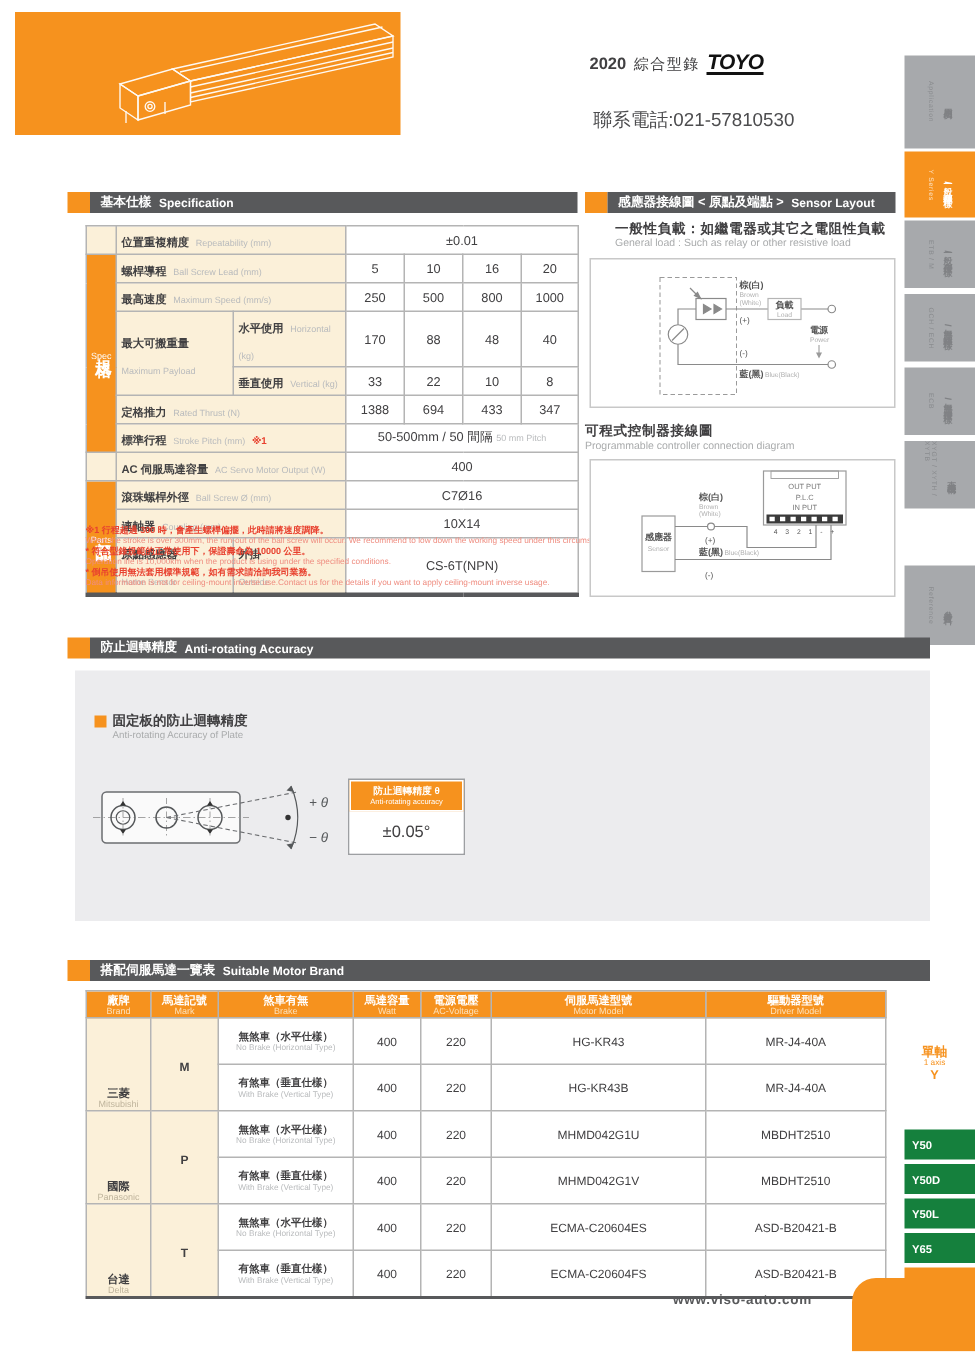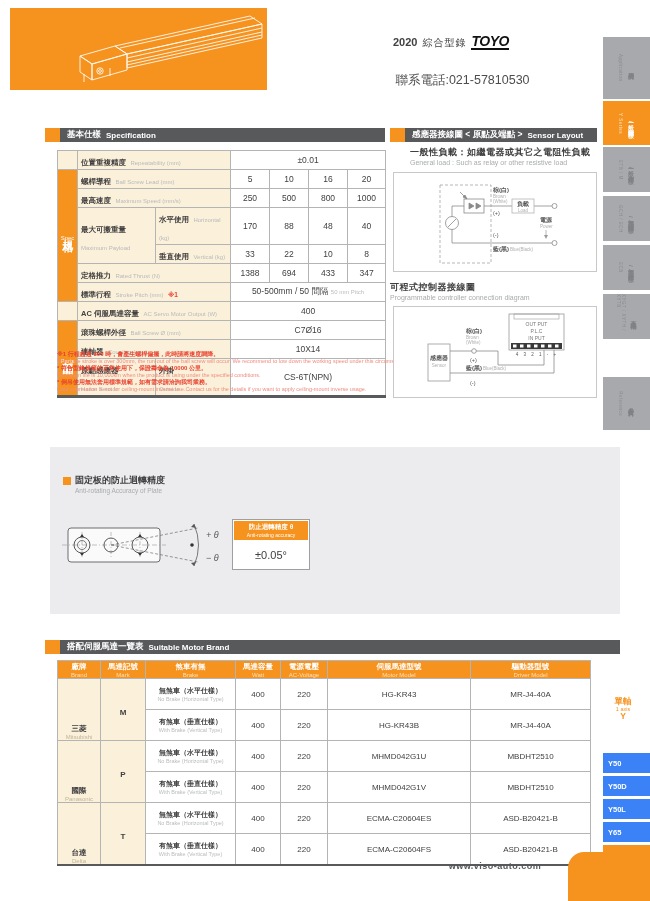--- a/index.html
+++ b/index.html
@@ -84,21 +84,21 @@
   .mark { font-size:8px; font-weight:bold; color:#414042; }
   .brake-zh { font-size:7px; font-weight:bold; color:#414042; display:block; }
   .brake-en { font-size:5.5px; color:#b9bbbd; display:block; }
   .mval { font-size:8px; color:#414042; }
 
   
   .mini-group { position:absolute; left:603px; top:697px; width:40px; text-align:center; color:#f6921e; line-height:1.1; }
   .mini-group .g1 { font-size:8.5px; font-weight:bold; }
   .mini-group .g2 { font-size:5.5px; }
   .mini-group .g3 { font-size:8.5px; font-weight:bold; }
-  .mini-tab { position:absolute; left:603px; width:47px; height:20px; background:#3b82f6; color:#fff; font-size:7.5px; font-weight:bold; display:flex; align-items:center; padding-left:5px; }
+  .mini-tab { position:absolute; left:603px; width:47px; height:20px; background:#15803d; color:#fff; font-size:7.5px; font-weight:bold; display:flex; align-items:center; padding-left:5px; }
   .mini-tab.active { background:#f6921e; }
 
   
   .site { position:absolute; left:430px; top:861px; width:130px; text-align:center; font-size:9px; font-weight:bold; color:#58595b; letter-spacing:0.5px; }
   .corner { position:absolute; left:568px; top:852px; width:82px; height:49px; background:#f6921e; border-top-left-radius:16px; }
 
   svg text { font-family:"Liberation Sans","DejaVu Sans",sans-serif; }
 </style>
 </head>
 <body>
@@ -346,20 +346,27 @@
       <text x="72" y="26" font-size="6" fill="#555" font-weight="bold">棕(白)</text>
       <text x="72" y="32" font-size="4.5" fill="#b0b0b0">Brown</text>
       <text x="72" y="37" font-size="4.5" fill="#b0b0b0">(White)</text>
       <text x="76" y="55" font-size="5.5" fill="#555">(+)</text>
       <text x="72" y="63" font-size="6" fill="#555" font-weight="bold">藍(黑)</text>
       <text x="89" y="63" font-size="4.5" fill="#b0b0b0">Blue(Black)</text>
       <text x="76" y="78" font-size="5.5" fill="#555">(-)</text>
     </svg>
   </div>
 
+  <div class="sec-head" style="left:45px;top:425px;width:575px;">
+    <div class="accent"></div>
+    <div class="bar">
+      <span class="zh">防止迴轉精度</span>
+      <span class="en">Anti-rotating Accuracy</span>
+    </div>
+  </div>
   <div class="anti-panel"></div>
   <div class="anti-sub">
     <div class="row1">
       <span class="sq"></span>
       <span class="t1">固定板的防止迴轉精度</span>
     </div>
     <div class="t2">Anti-rotating Accuracy of Plate</div>
   </div>
 
   <div style="position:absolute;left:62px;top:512px;">

